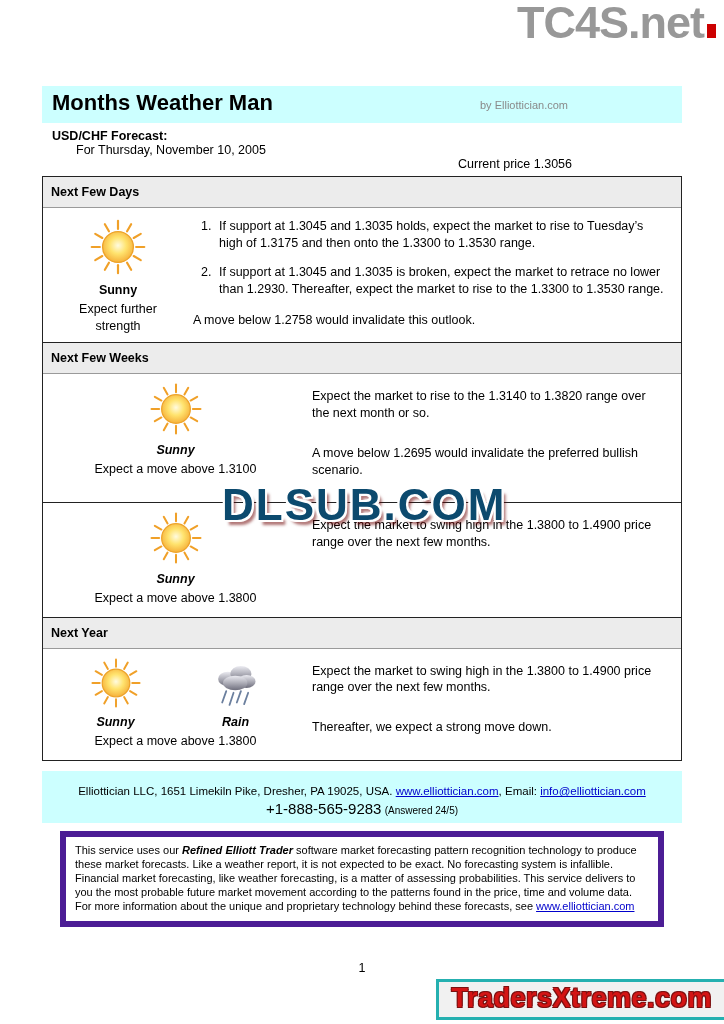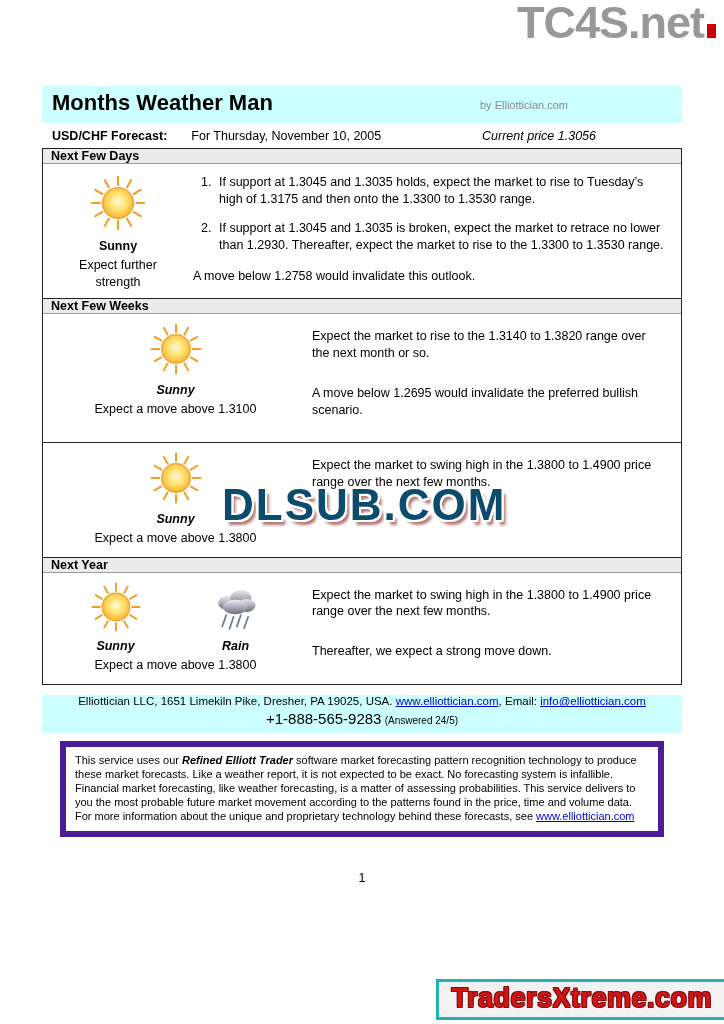--- a/index.html
+++ b/index.html
@@ -10,29 +10,29 @@
   .top-logo{position:absolute;top:0;right:8px;font-size:45px;font-weight:bold;
             color:#989898;line-height:1.0;letter-spacing:-1px;}
   .top-logo .accent{display:inline-block;width:9px;height:14px;background:#cc0000;margin-left:3px;}
 
   
   .doc{position:absolute;left:42px;top:86px;width:640px;}
   .doc-header{position:relative;background:#ccffff;height:37px;}
   .doc-title{position:absolute;left:10px;top:4px;font-size:22px;font-weight:bold;}
   .byline{position:absolute;left:438px;top:13px;font-size:11px;color:#8a8a8a;}
 
-  .forecast-row{display:flex;align-items:center;padding:6px 10px 5px;font-size:12.5px;}
+  .forecast-row{display:flex;align-items:flex-start;padding:6px 10px 5px;font-size:12.5px;flex-direction:column;}
   .fr-label{font-weight:bold;}
   .fr-date{margin-left:24px;}
-  .fr-price{font-style:italic;margin-left:auto;margin-right:76px;}
+  .fr-price{margin-left:auto;margin-right:100px;}
 
   .section{border:1px solid #222;}
   .section + .section{margin-top:-1px;}
   .section-header{background:#ececec;border-bottom:1px solid #9a9a9a;
-                  font-weight:bold;font-size:12.5px;padding:0 8px;}
+                  font-weight:bold;font-size:12.5px;padding:8px 8px;}
   .sec-body{display:flex;font-size:12.5px;line-height:1.35;}
 
   
   .s1-left{flex:0 0 150px;text-align:center;padding-top:10px;}
   .s1-right{flex:1;padding:6px 16px 8px 0;}
   .s1-right ol{margin:4px 0 0;padding-left:22px;}
   .s1-right li{margin-bottom:12px;padding-left:4px;}
   .note{margin:14px 0 6px;}
 
   .cond{font-weight:bold;margin-top:1px;}
@@ -41,21 +41,21 @@
   .s1-left .expect{width:100px;margin:2px auto 0;}
 
   
   .sc-left{flex:0 0 265px;text-align:center;padding:8px 0 10px;}
   .sc-right{flex:1;padding:14px 16px 0 4px;}
   .sc-right p{margin:0 0 23px;}
   .s4-icons{display:flex;justify-content:center;gap:24px;}
   .s4-block{width:96px;}
 
   
-  .footer-band{background:#ccffff;margin-top:10px;text-align:center;padding:0 6px 6px;font-size:11.5px;}
+  .footer-band{background:#ccffff;margin-top:10px;text-align:center;padding:14px 6px 6px;font-size:11.5px;}
   .phone-line{margin-top:3px;}
   .phone{font-size:15px;}
   .phone-note{font-size:10px;}
   .lnk{color:#0000cc;text-decoration:underline;cursor:pointer;}
 
   .disclaimer{margin:8px 18px 0;border:6px solid #4c1d95;padding:7px 9px;
               font-size:11px;line-height:1.27;}
   .ret{font-style:italic;}
 
   .page-num{text-align:center;margin-top:34px;font-size:12.5px;}

